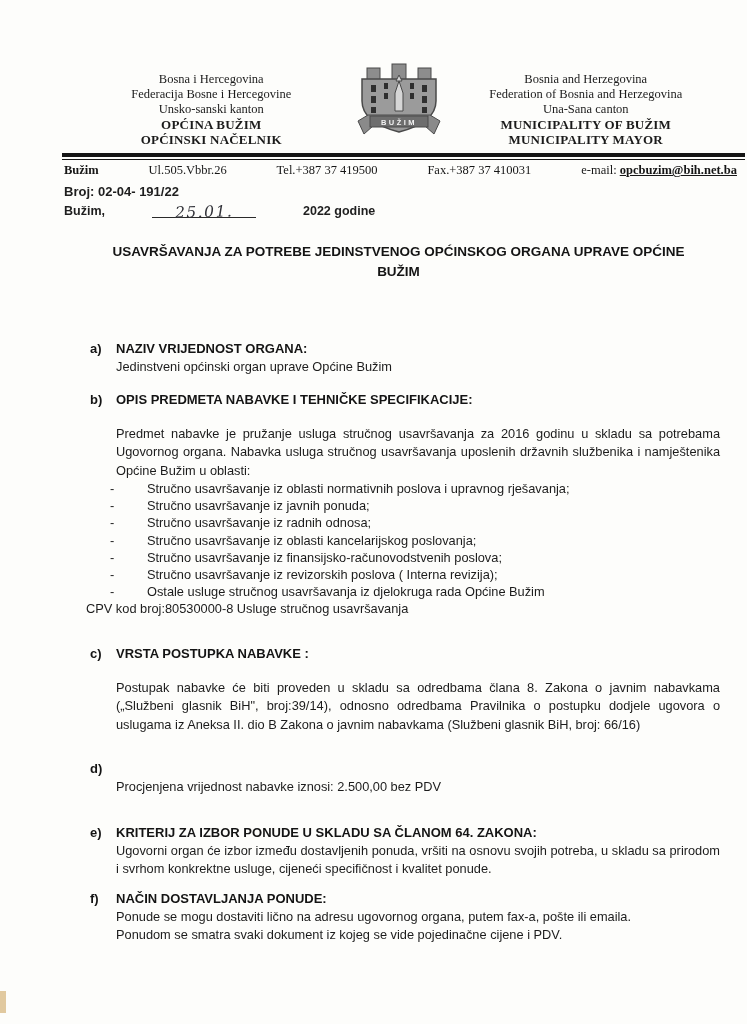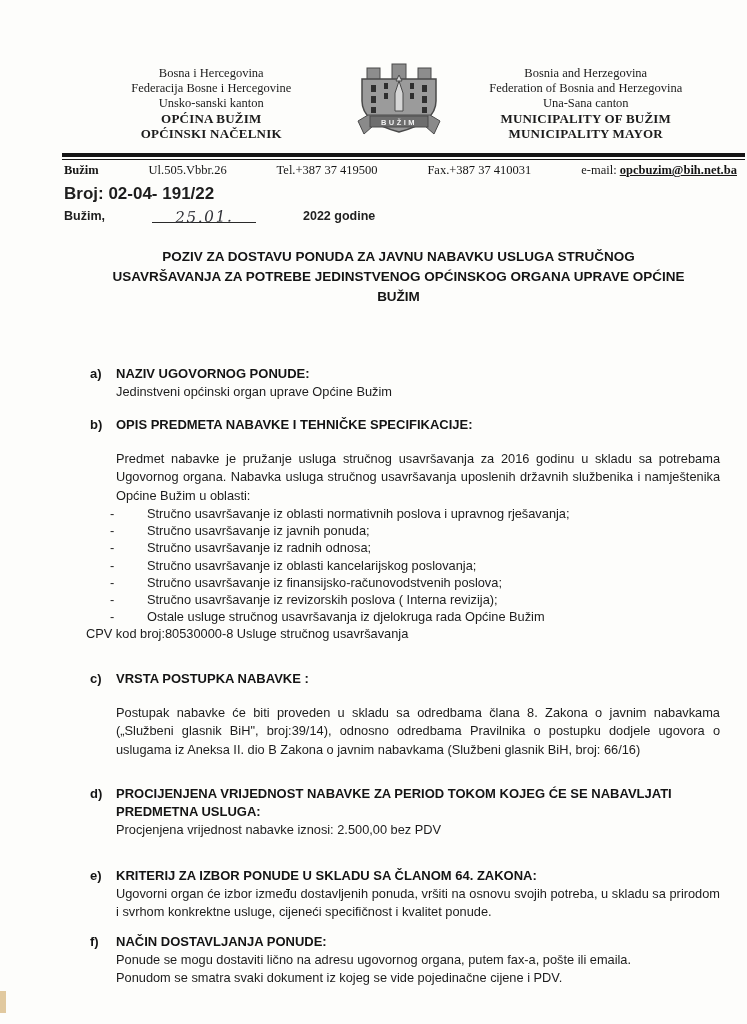--- a/index.html
+++ b/index.html
@@ -1,32 +1,32 @@
 <!DOCTYPE html>
 <html><head>
 <meta charset="utf-8">
 <style>
   html,body{margin:0;padding:0;background:#ffffff;}
   .page{
     width:747px;height:1024px;background:#fdfdfb;position:relative;overflow:hidden;
     font-family:"Liberation Sans",sans-serif;color:#1e1e1e;
   }
   
-  .letterhead{display:flex;align-items:flex-start;padding:66px 20px 0 70px;}
+  .letterhead{display:flex;align-items:flex-end;padding:66px 20px 0 70px;}
   .lh-col{flex:1;text-align:center;font-family:"Liberation Serif",serif;
           font-size:12.5px;line-height:15px;color:#1b1b1b;}
   .lh-col .b{font-weight:bold;font-size:13px;letter-spacing:.2px;}
   .emblem{width:92px;flex:none;margin-top:-3px;text-align:center;}
   
   .rule{margin:6px 2px 0 62px;border-top:4px solid #151515;border-bottom:1px solid #151515;height:2px;}
   .contact{display:flex;justify-content:space-between;align-items:baseline;
            margin:3px 10px 0 64px;font-family:"Liberation Serif",serif;font-size:12.5px;color:#161616;}
   .contact .city{font-weight:bold;}
   .email-val{text-decoration:underline;font-weight:bold;}
-  .ref-number{margin:6px 0 0 64px;font-size:17px;font-weight:bold;}
+  .ref-number{margin:6px 0 0 64px;font-size:13px;font-weight:bold;}
   .ref-date{margin:3px 0 0 64px;font-size:12.5px;font-weight:bold;display:flex;align-items:flex-end;gap:44px;}
   .date-line{display:inline-block;width:104px;border-bottom:1.6px solid #2a2a2a;
              text-align:center;margin:0 3px;line-height:14px;}
   .hw{font-family:"DejaVu Serif",serif;font-style:italic;font-weight:normal;font-size:15.5px;
       letter-spacing:1.5px;color:#33343a;display:inline-block;transform:rotate(-1.5deg);position:relative;top:3px;}
   
   .doc-title{margin:24px 25px 0 75px;text-align:center;font-size:13.5px;font-weight:bold;
              line-height:20px;color:#141414;}
   
   .content{margin:58px 27px 0 90px;font-size:12.8px;line-height:18.5px;color:#1c1c1c;}
@@ -110,31 +110,30 @@
   </div>
 
   <div class="ref-number">Broj: 02-04- 191/22</div>
   <div class="ref-date">
     <span>Bužim,</span>
     <span class="date-line"><span class="hw">25.01.</span></span>
     <span>2022 godine</span>
   </div>
 
   <h1 class="doc-title">
-    <div>POZIV ZA DOSTAVU PONUDA ZA JAVNU NABAVKU USLUGA STRUČNOG</div>
     <div>USAVRŠAVANJA ZA POTREBE JEDINSTVENOG OPĆINSKOG ORGANA UPRAVE OPĆINE</div>
     <div>BUŽIM</div>
   </h1>
 
   <main class="content">
 
     <section id="sec-a">
       <div class="sec-head">
         <span class="letter">a)</span>
-        <span class="head-text">NAZIV UGOVORNOG PONUDE:</span>
+        <span class="head-text">NAZIV VRIJEDNOST ORGANA:</span>
       </div>
       <p>Jedinstveni općinski organ uprave Općine Bužim</p>
     </section>
 
     <section id="sec-b">
       <div class="sec-head">
         <span class="letter">b)</span>
         <span class="head-text">OPIS PREDMETA NABAVKE I TEHNIČKE SPECIFIKACIJE:</span>
       </div>
       <p class="just">Predmet nabavke je pružanje usluga stručnog usavršavanja za 2016 godinu u skladu sa potrebama Ugovornog organa. Nabavka usluga stručnog usavršavanja uposlenih državnih službenika i namještenika Općine Bužim u oblasti:</p>
@@ -175,22 +174,20 @@
       <div class="sec-head">
         <span class="letter">c)</span>
         <span class="head-text">VRSTA POSTUPKA NABAVKE :</span>
       </div>
       <p class="just">Postupak nabavke će biti proveden u skladu sa odredbama člana 8. Zakona o javnim nabavkama („Službeni glasnik BiH", broj:39/14), odnosno odredbama Pravilnika o postupku dodjele ugovora o uslugama iz Aneksa II. dio B Zakona o javnim nabavkama (Službeni glasnik BiH, broj: 66/16)</p>
     </section>
 
     <section id="sec-d">
       <div class="sec-head">
         <span class="letter">d)</span>
-        <span class="head-text">PROCIJENJENA VRIJEDNOST NABAVKE ZA PERIOD TOKOM KOJEG ĆE SE NABAVLJATI
-PREDMETNA USLUGA:</span>
       </div>
       <p>Procjenjena vrijednost nabavke iznosi: 2.500,00 bez PDV</p>
     </section>
 
     <section id="sec-e">
       <div class="sec-head">
         <span class="letter">e)</span>
         <span class="head-text">KRITERIJ ZA IZBOR PONUDE U SKLADU SA ČLANOM 64. ZAKONA:</span>
       </div>
       <p class="just">Ugovorni organ će izbor između dostavljenih ponuda, vršiti na osnovu svojih potreba, u skladu sa prirodom i svrhom konkrektne usluge, cijeneći specifičnost i kvalitet ponude.</p>

